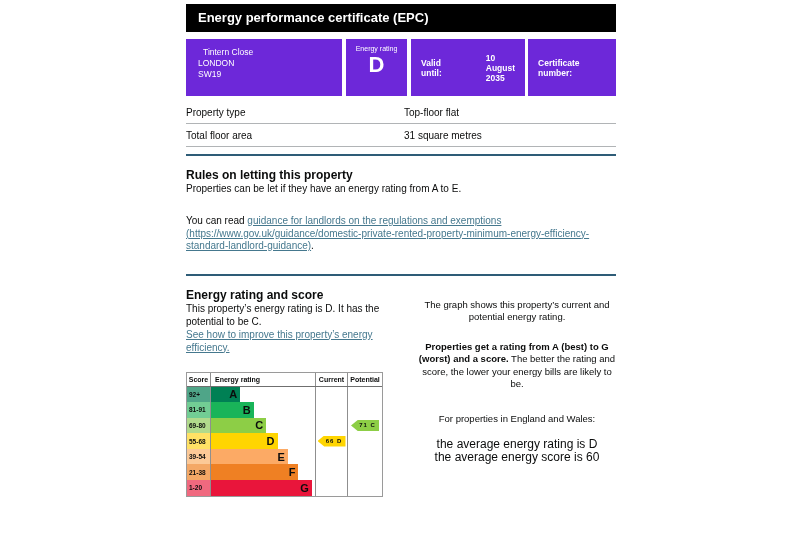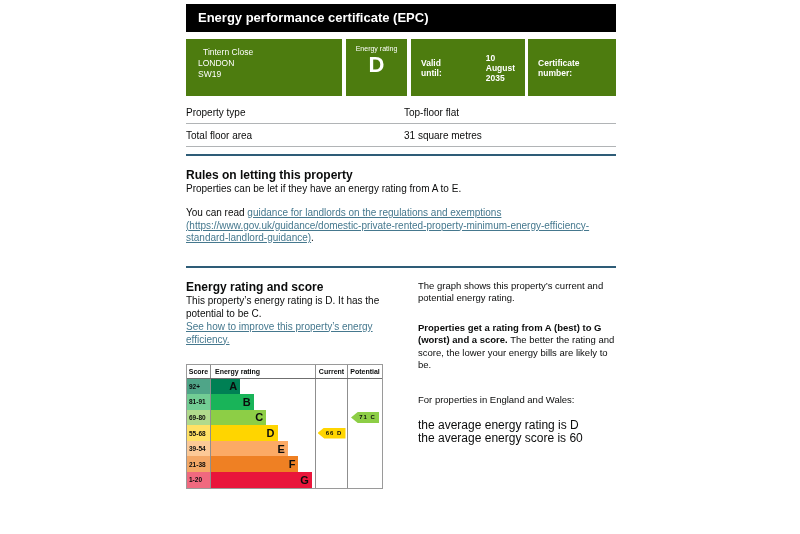--- a/index.html
+++ b/index.html
@@ -3,46 +3,46 @@
 <meta charset="utf-8">
 <style>
   * { margin: 0; padding: 0; box-sizing: border-box; }
   html, body { background: #ffffff; width: 800px; height: 534px; overflow: hidden; }
   body { font-family: "Liberation Sans", sans-serif; color: #0b0c0c; }
   .page { width: 430px; margin-left: 186px; padding-top: 4px; }
 
   .header-bar { background: #000000; color: #ffffff; font-weight: bold; font-size: 13px; padding: 6px 12px 7px 12px; }
 
   .summary-row { display: flex; gap: 4px; margin-top: 7px; height: 57px; }
-  .blue-box { background: #4d7c0f; color: #ffffff; }
+  .blue-box { background: #6d28d9; color: #ffffff; }
   .address-box { width: 156px; font-size: 8.5px; line-height: 11px; padding: 8px 6px 0 12px; }
   .addr-first { padding-left: 5px; }
   .rating-box { width: 61px; text-align: center; padding-top: 6px; }
   .rating-box .rb-label { font-size: 7px; }
   .rating-box .rb-value { font-size: 22px; font-weight: bold; line-height: 24px; margin-top: 1px; }
   .right-stack { flex: 1; display: flex; flex-direction: row; gap: 3px; }
   .info-box { flex: 1; display: flex; align-items: center; font-size: 8.5px; padding: 0 10px; }
   .info-box .ib-label { font-weight: bold; }
   .info-box .ib-value { font-weight: bold; margin-left: 44px; }
 
   .prop-table { margin-top: 5px; }
   .prop-row { display: flex; border-bottom: 1px solid #b1b4b6; padding: 6px 0 5px 0; font-size: 10px; }
   .prop-row .pr-label { width: 50%; }
   .prop-row .pr-value { width: 50%; padding-left: 3px; }
 
   .section-rule { border: none; border-top: 2px solid #2e5c77; margin-top: 7px; }
 
   .section-heading { font-size: 12px; font-weight: bold; margin-top: 12px; }
   .body-text { font-size: 10px; line-height: 13px; }
   .link { color: #45788e; text-decoration: underline; cursor: pointer; }
-  .link-para { font-size: 10px; line-height: 12.5px; margin-top: 12px; }
+  .link-para { font-size: 10px; line-height: 12.5px; margin-top: 20px; }
 
   .two-col { display: flex; gap: 30px; margin-top: 0; }
   .col-left { width: 202px; }
-  .col-right { width: 198px; padding-top: 12px; }
+  .col-right { width: 198px; padding-top: 23px; text-align: center; }
   .col-right .body-text { font-size: 9.5px; line-height: 12.5px; }
   .improve-link { display: inline-block; font-size: 10px; line-height: 13px; }
   .bold-lead { font-weight: bold; }
   .avg-line { font-size: 12px; line-height: 12.5px; }
 
   
   .chart { margin-top: 17px; width: 197px; border: 1px solid #9a9a9a; }
   .chart-row { display: flex; }
   .chart-head { height: 14px; border-bottom: 1px solid #6f6f6f; font-size: 7px; font-weight: bold; }
   .chart-head > div { display: flex; align-items: center; }

